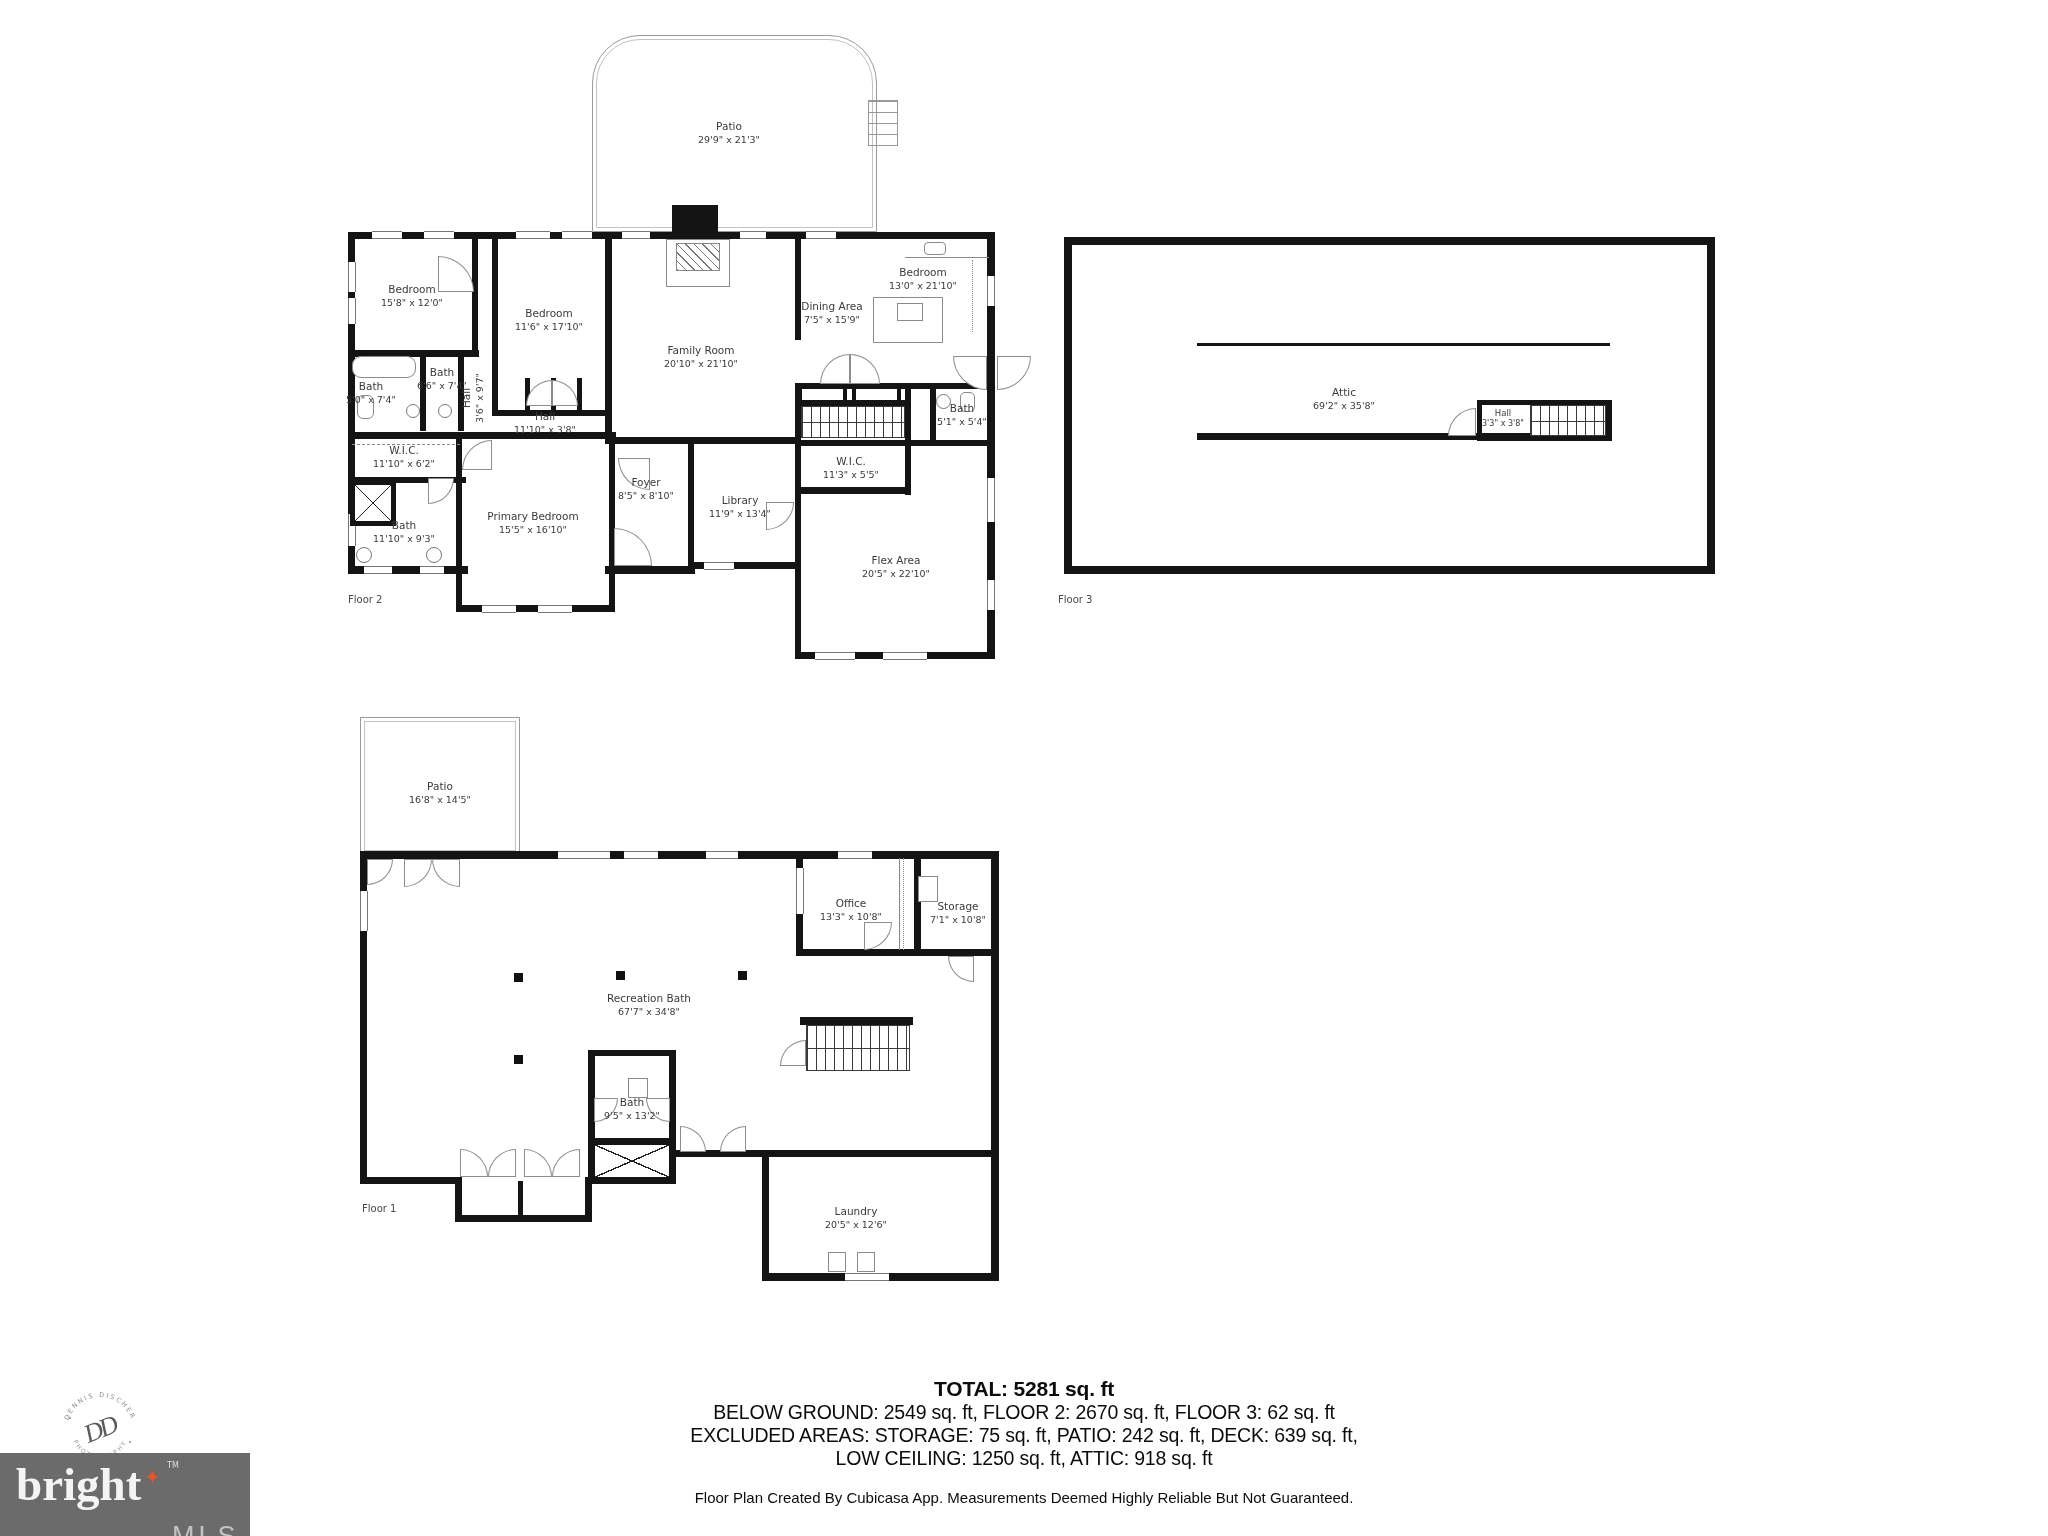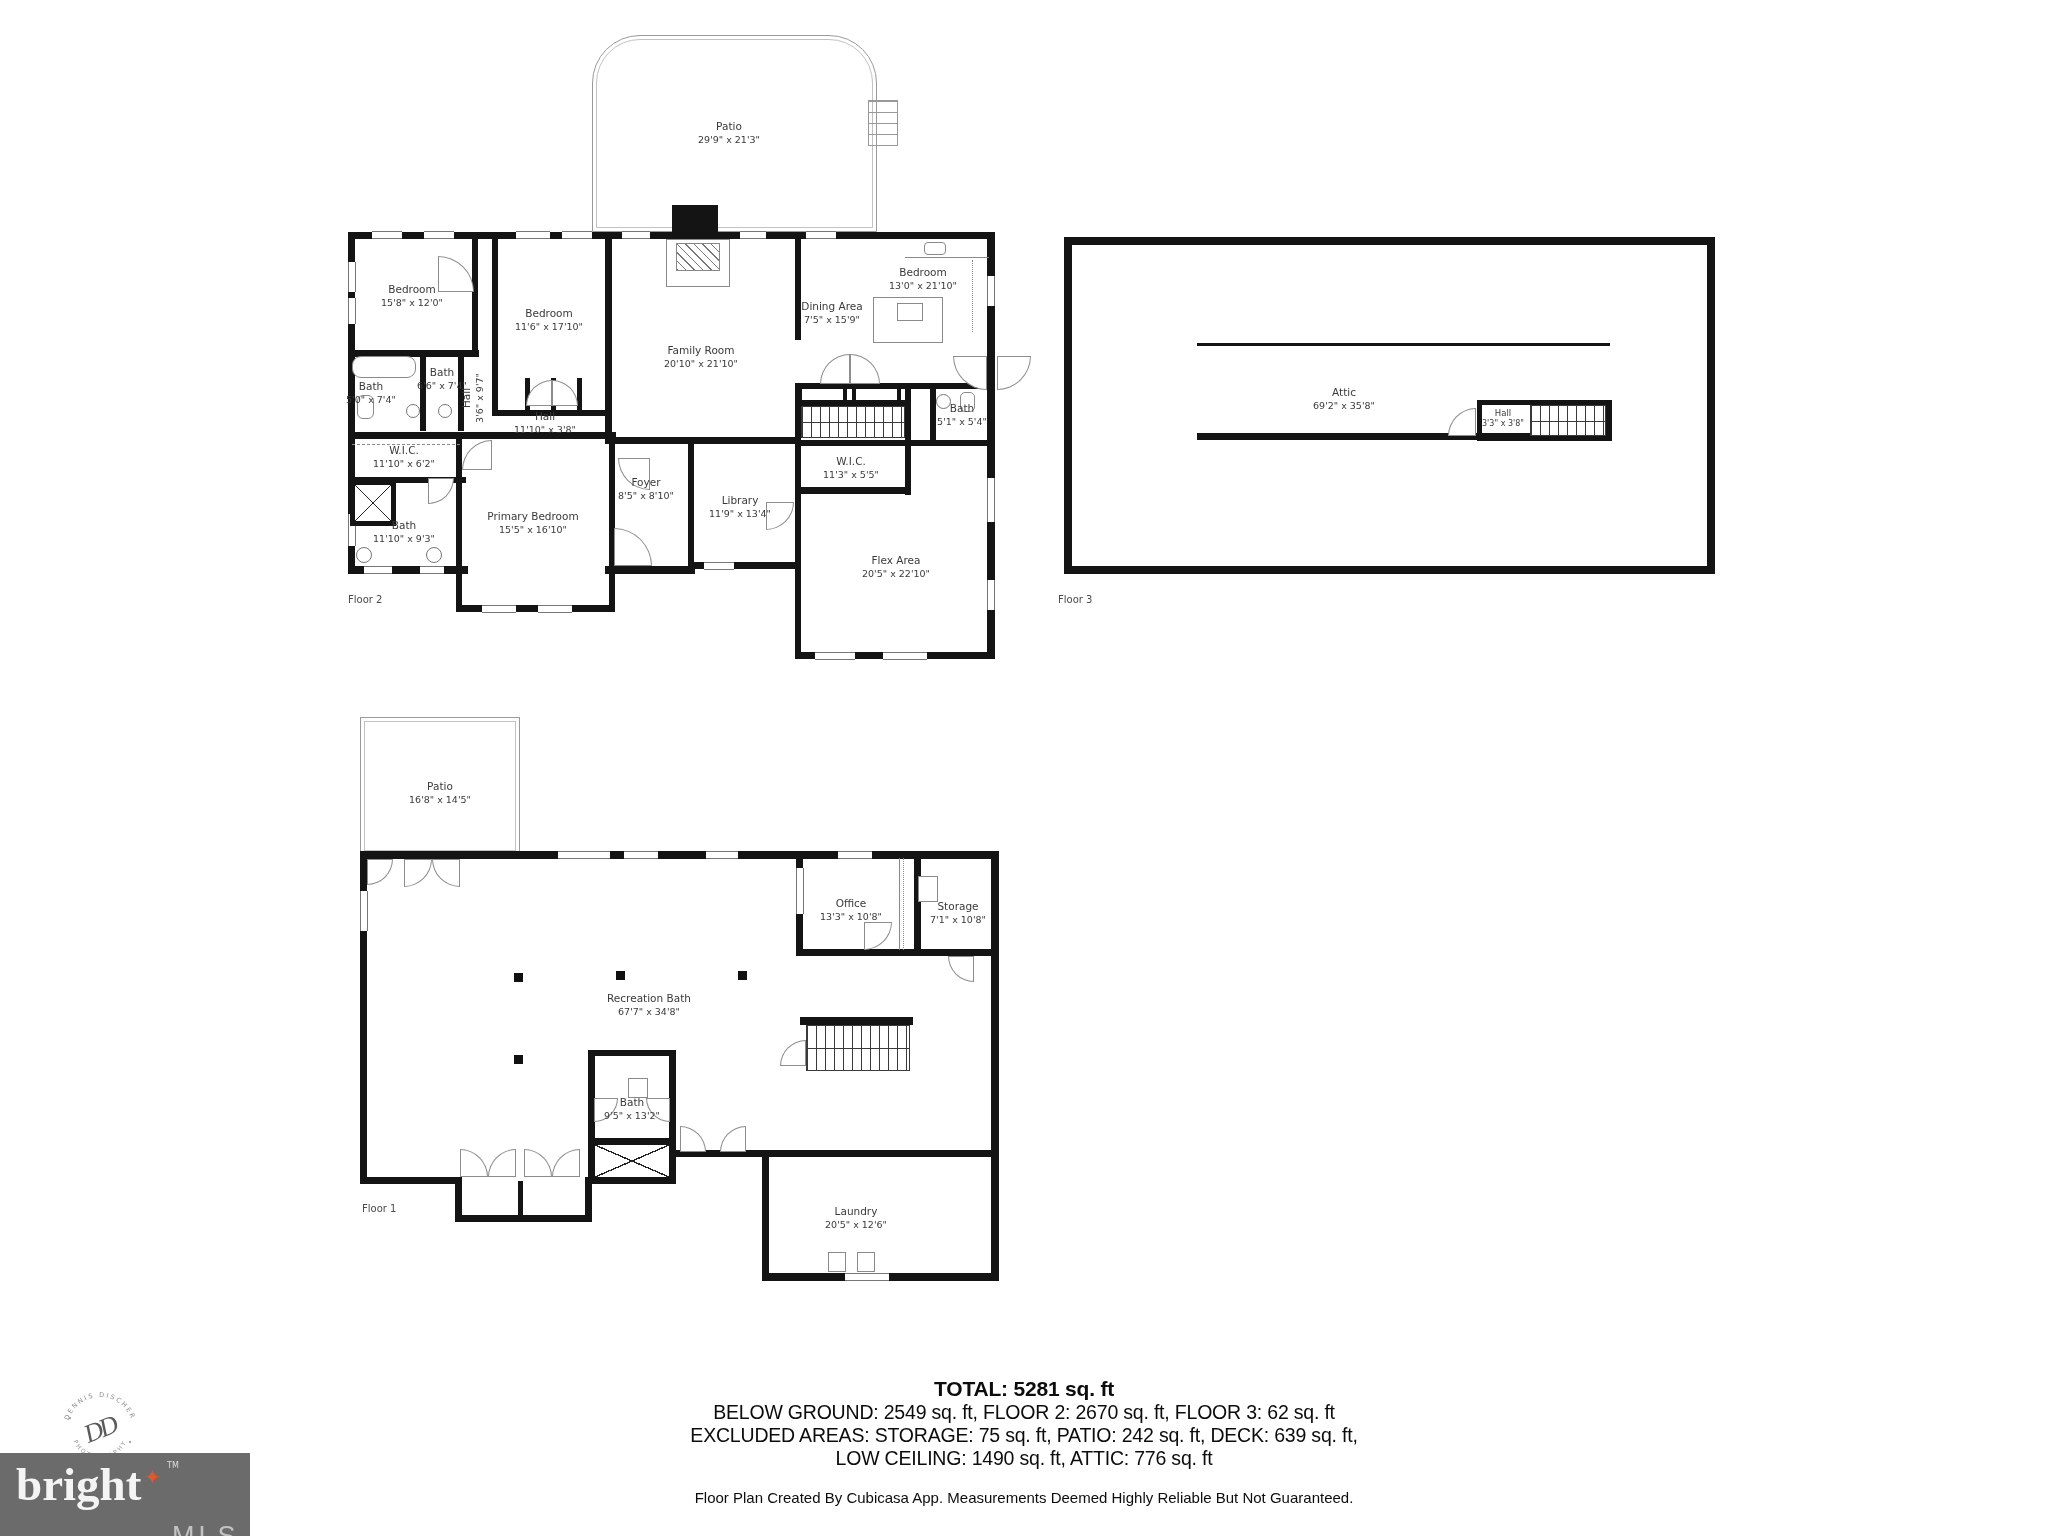--- a/index.html
+++ b/index.html
@@ -167,21 +167,21 @@
     </div>
   <div class="rlabel" style="left:776px;top:1205px">
     <span class="rn">Laundry</span>
     <span class="rd">20'5" x 12'6"</span>
     </div>
   <div class="ftag" style="left:362px;top:1203px">Floor 1</div>
 
   <div class="sline sbold" style="top:1377px">TOTAL: 5281 sq. ft</div>
   <div class="sline" style="top:1401px">BELOW GROUND: 2549 sq. ft, FLOOR 2: 2670 sq. ft, FLOOR 3: 62 sq. ft</div>
   <div class="sline" style="top:1424px">EXCLUDED AREAS: STORAGE: 75 sq. ft, PATIO: 242 sq. ft, DECK: 639 sq. ft,</div>
-  <div class="sline" style="top:1447px">LOW CEILING: 1490 sq. ft, ATTIC: 776 sq. ft</div>
+  <div class="sline" style="top:1447px">LOW CEILING: 1250 sq. ft, ATTIC: 918 sq. ft</div>
   <div class="footer" style="top:1489px">Floor Plan Created By Cubicasa App. Measurements Deemed Highly Reliable But Not Guaranteed.</div>
 
   <svg class="stamp" viewBox="0 0 84 84">
     <defs>
       <path id="wpTop" d="M 9,42 A 33,33 0 0 1 75,42"></path>
       <path id="wpBot" d="M 13,42 A 29,29 0 0 0 71,42"></path>
     </defs>
     <text font-size="6.5" fill="#8d8d8d" letter-spacing="2" font-family="DejaVu Sans, sans-serif">
       <textPath href="#wpTop" startOffset="50%" text-anchor="middle">DENNIS DISCHER</textPath>
     </text>

